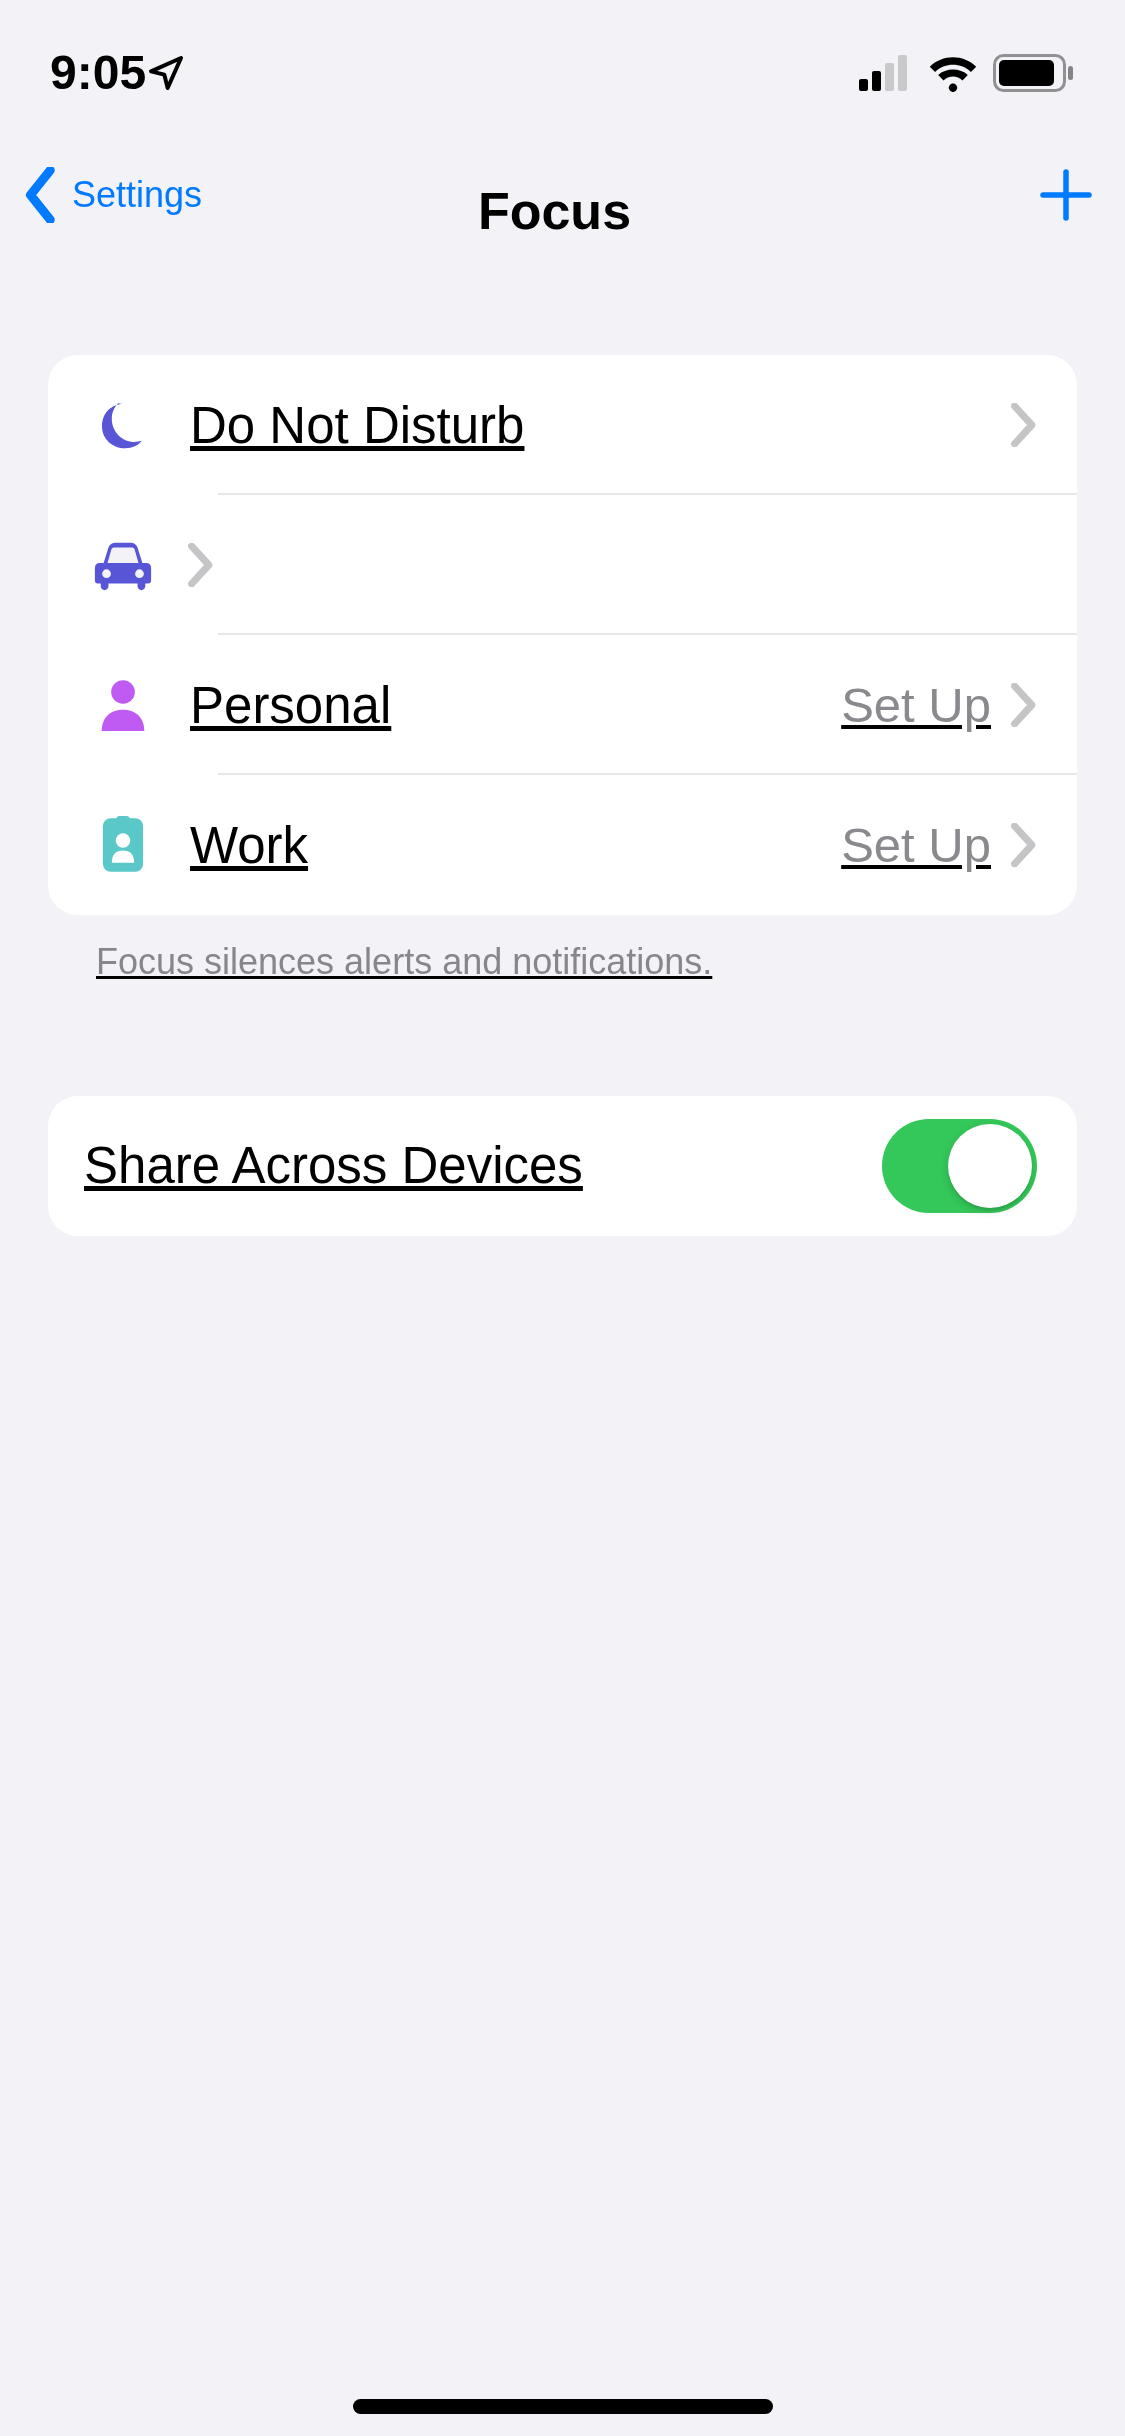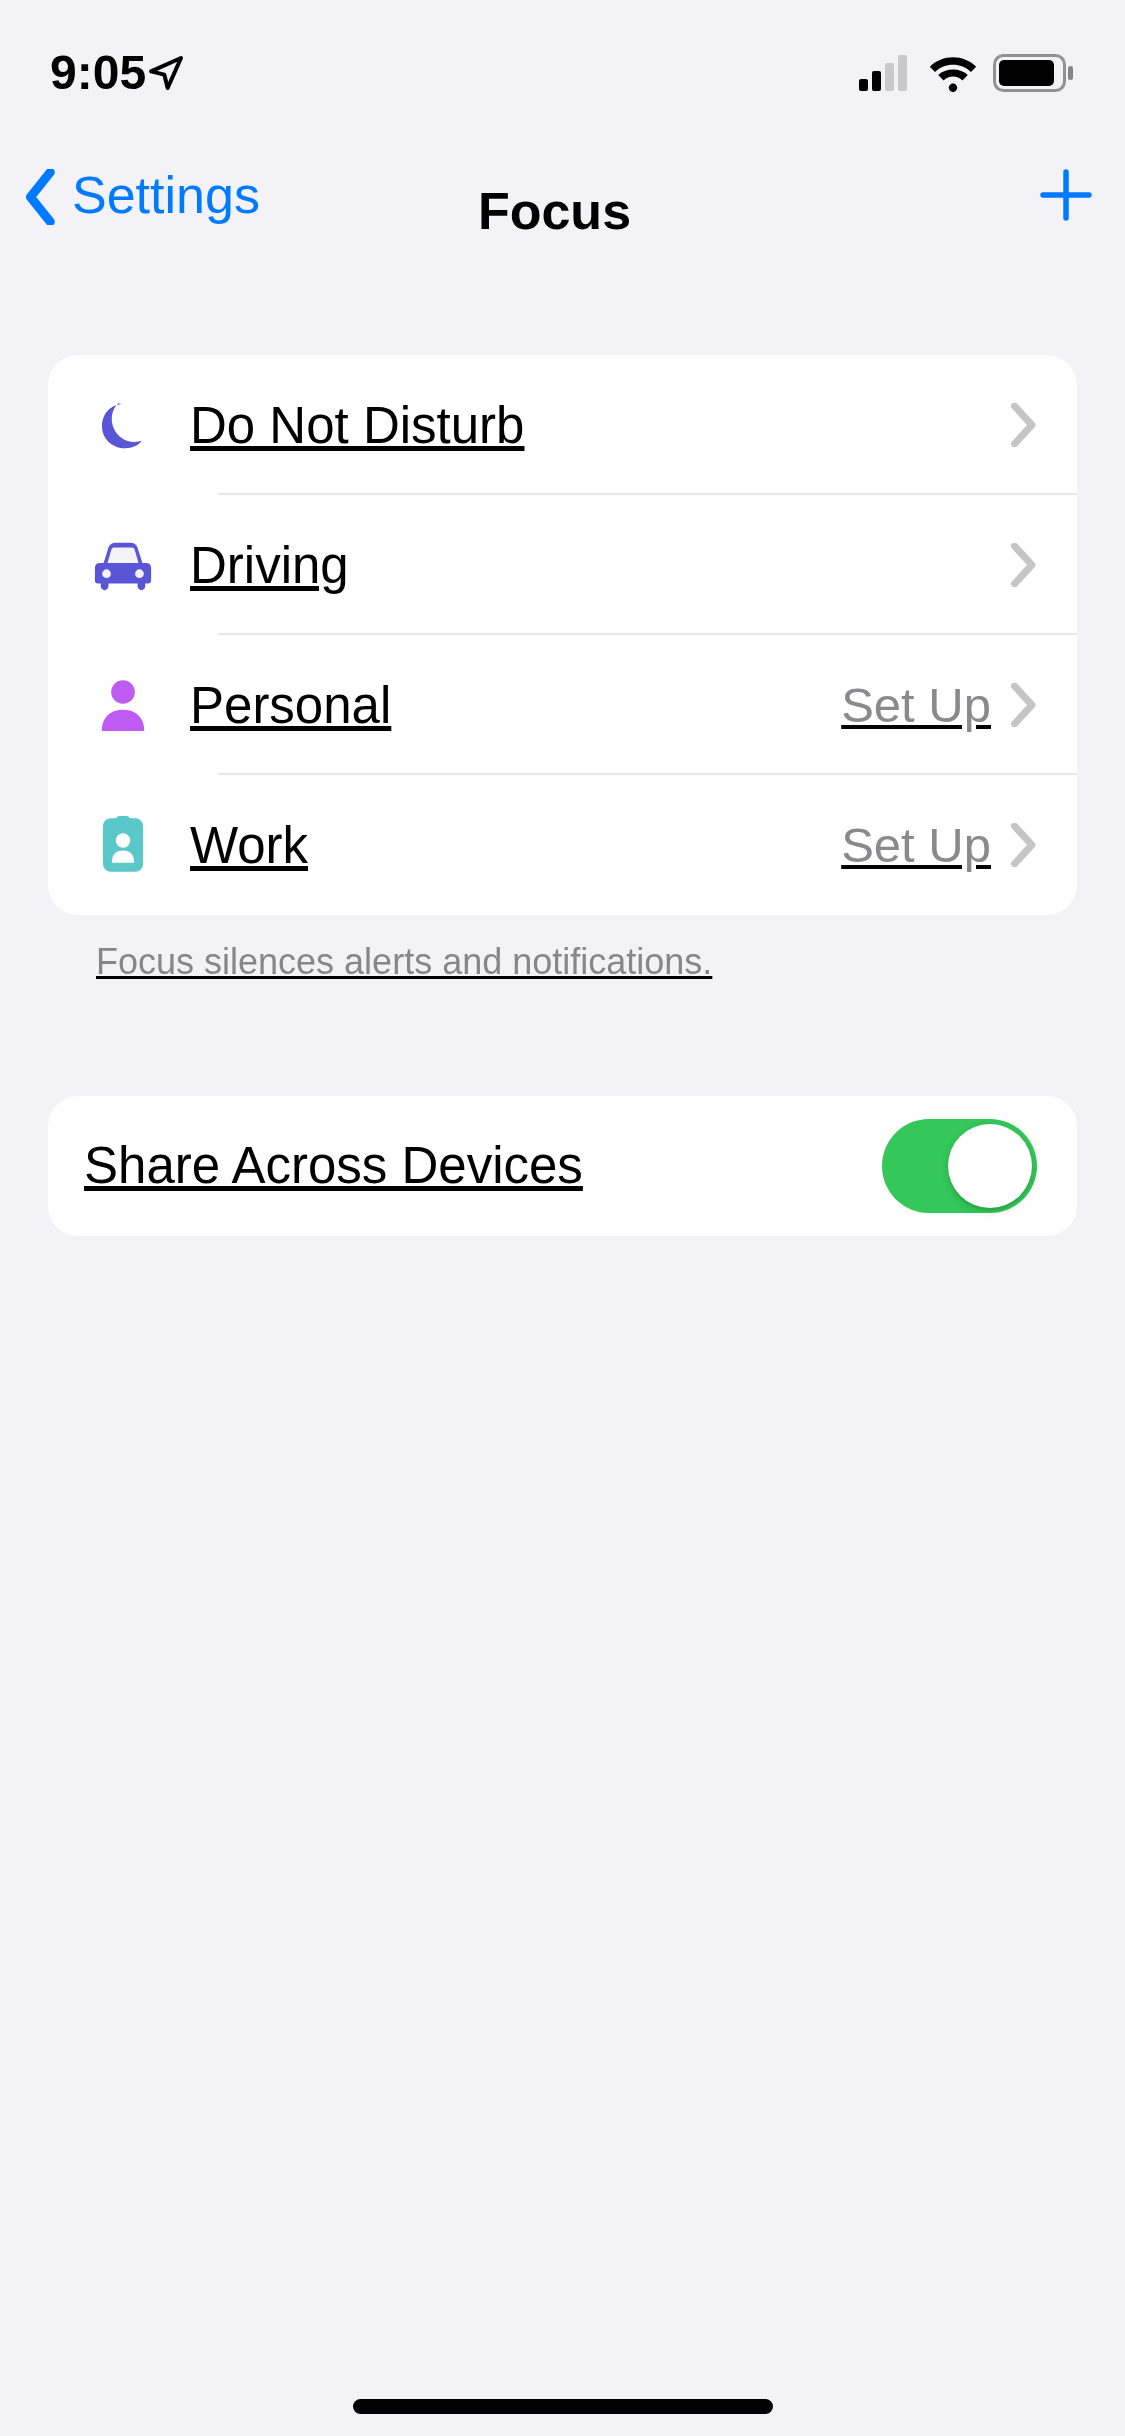--- a/index.html
+++ b/index.html
@@ -33,24 +33,24 @@
     }
     .nav-bar {
       display: flex;
       align-items: center;
       justify-content: space-between;
       height: 130px;
       padding: 0 30px 0 22px;
     }
     .back-btn {
       display: flex;
-      align-items: flex-end;
+      align-items: center;
       gap: 10px;
       color: #007aff;
-      font-size: 52px;
+      font-size: 36px;
       font-weight: 400;
       cursor: pointer;
       min-width: 250px;
     }
     .nav-title {
       font-size: 52px;
       font-weight: 600;
       color: #000;
       text-align: center;
       flex: 1;
@@ -216,21 +216,20 @@
 
     <div class="row">
       <div class="icon-slot">
         <svg width="62" height="52" viewBox="0 0 64 52">
           <path d="M12 24 L17 8 C18 5 21 3 24 3 L40 3 C43 3 46 5 47 8 L52 24 L56 24 C59 24 61 26 61 29 L61 42 C61 44 60 45 58 45 L55 45 L55 48 C55 50 53 52 51 52 C49 52 47 50 47 48 L47 45 L17 45 L17 48 C17 50 15 52 13 52 C11 52 9 50 9 48 L9 45 L6 45 C4 45 3 44 3 42 L3 29 C3 26 5 24 8 24 Z" fill="#5856d6"></path>
           <path d="M16 24 L20 10 C20.5 8.5 22 8 23 8 L41 8 C42 8 43.5 8.5 44 10 L48 24 Z" fill="#f2f2f7"></path>
           <circle cx="15" cy="35" r="4.5" fill="#f2f2f7"></circle>
           <circle cx="49" cy="35" r="4.5" fill="#f2f2f7"></circle>
         </svg>
       </div>
-      <div class="label">Driving</div>
       <div class="detail"></div>
       <svg class="chev" width="26" height="44" viewBox="0 0 16 28">
         <polyline points="2,2 13,14 2,26" fill="none" stroke="#c5c5c7" stroke-width="4.5" stroke-linecap="round" stroke-linejoin="round"></polyline>
       </svg>
       <div class="sep"></div>
     </div>
 
     <div class="row">
       <div class="icon-slot">
         <svg width="48" height="52" viewBox="0 0 40 44">

